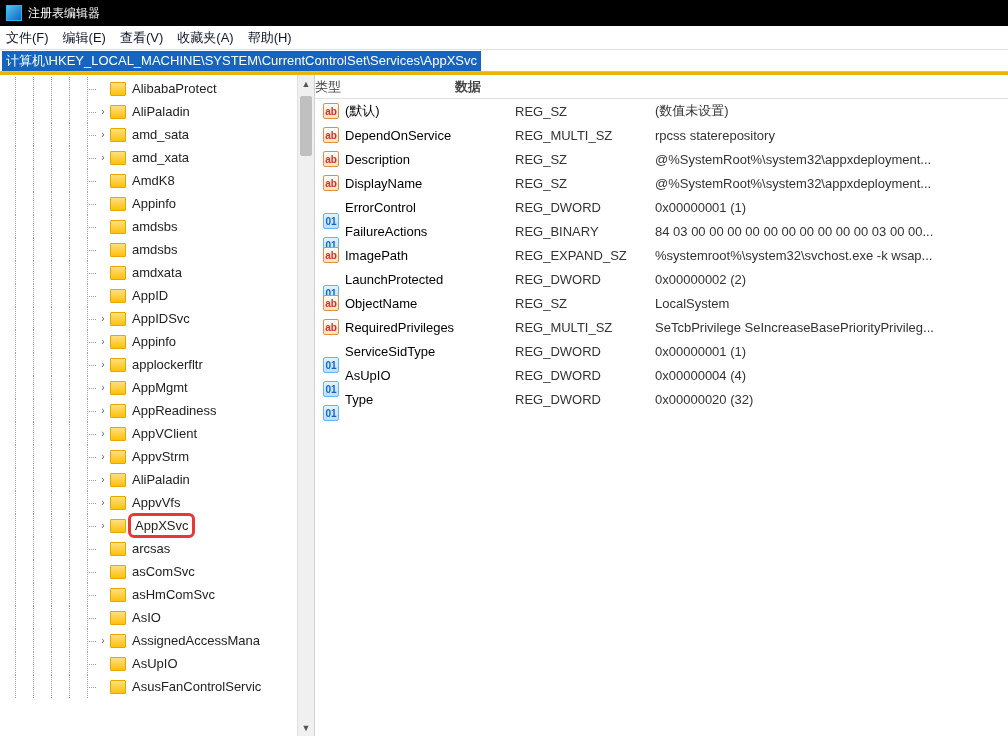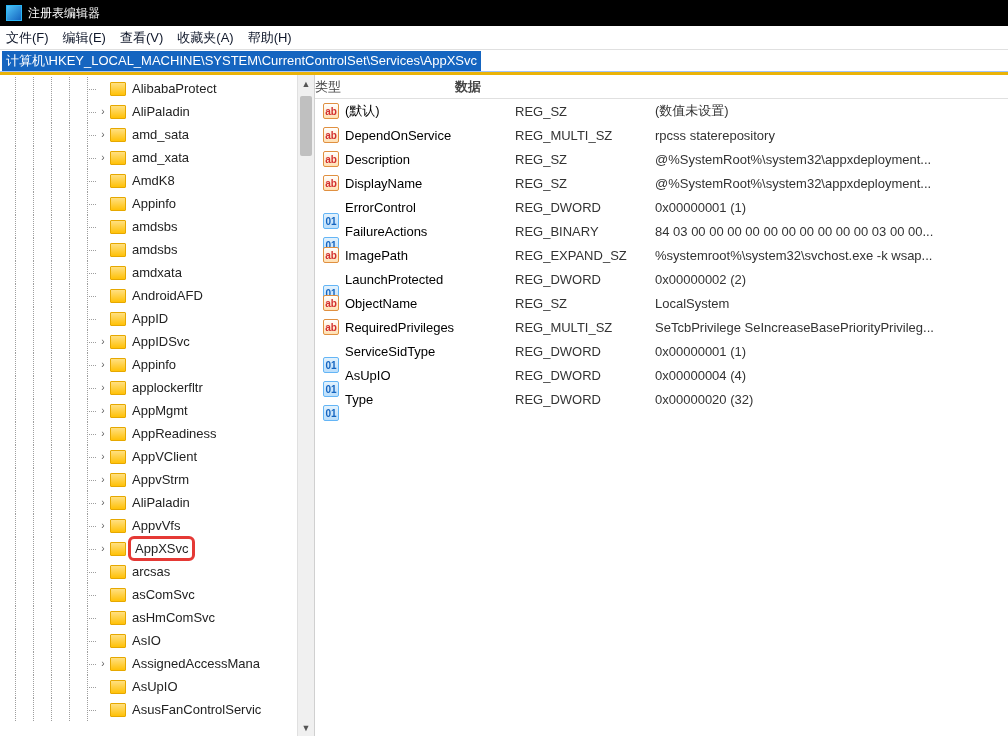--- a/index.html
+++ b/index.html
@@ -161,30 +161,20 @@
           <span class="tree-label">amdxata</span>
         </div>
         <div class="tree-row">
           <span class="guide"></span>
           <span class="guide"></span>
           <span class="guide"></span>
           <span class="guide"></span>
           <span class="guide tee"></span>
           <span class="expander"></span>
           <span class="folder"></span>
-          <span class="tree-label">AndroidAFD</span>
-        </div>
-        <div class="tree-row">
-          <span class="guide"></span>
-          <span class="guide"></span>
-          <span class="guide"></span>
-          <span class="guide"></span>
-          <span class="guide tee"></span>
-          <span class="expander"></span>
-          <span class="folder"></span>
           <span class="tree-label">AppID</span>
         </div>
         <div class="tree-row">
           <span class="guide"></span>
           <span class="guide"></span>
           <span class="guide"></span>
           <span class="guide"></span>
           <span class="guide tee"></span>
           <span class="expander">›</span>
           <span class="folder"></span>

